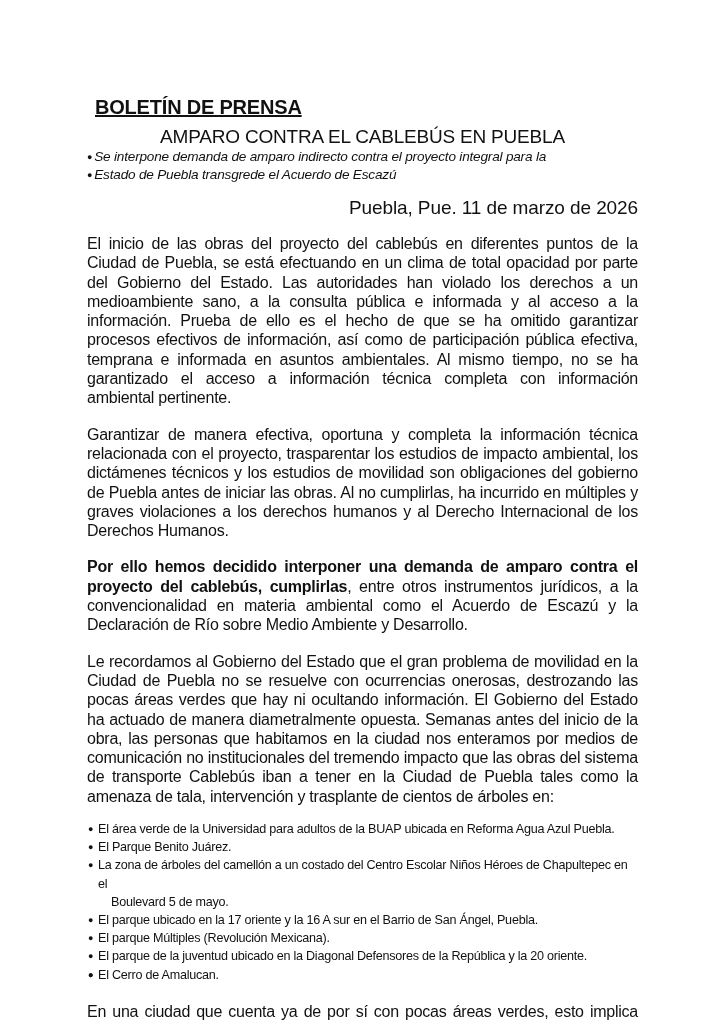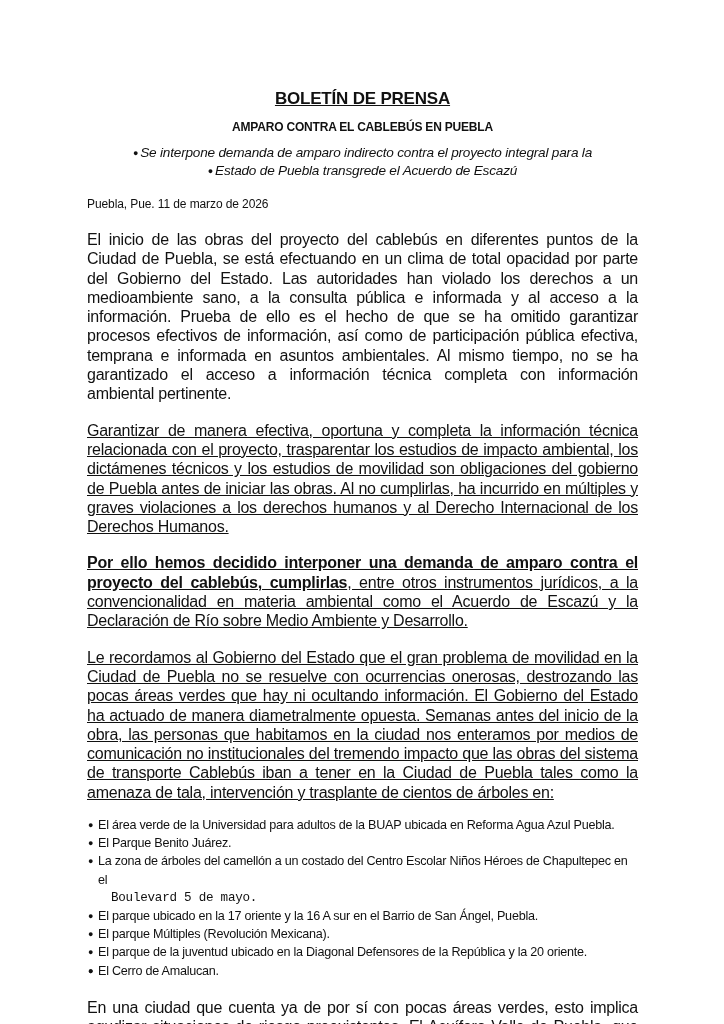--- a/index.html
+++ b/index.html
@@ -1,31 +1,31 @@
 <!DOCTYPE html>
 <html><head>
 <meta charset="utf-8">
 <style>
   html, body { margin: 0; padding: 0; background: #ffffff; }
   body { width: 724px; height: 1024px; overflow: hidden; position: relative; color: #111; font-family: "Liberation Sans", "DejaVu Sans", sans-serif; }
   .page { position: absolute; left: 87px; top: 88px; width: 551px; }
-  .title { text-align: center; font-weight: bold; font-size: 17px; text-decoration: underline; margin: 0; line-height: 22px; letter-spacing: -0.2px; }
-  .subtitle { text-align: center; font-weight: bold; font-size: 12px; margin: 6px; line-height: 22px; letter-spacing: -0.2px; }
-  .highlights { margin: 0; padding: 0; list-style: none; text-align: center; font-style: italic; font-size: 13.6px; line-height: 18px; letter-spacing: -0.2px; }
+  .title { font-weight: bold; font-size: 20px; text-decoration: underline; margin: 8px; line-height: 22px; letter-spacing: -0.2px; }
+  .subtitle { text-align: center; font-weight: normal; font-size: 19px; margin: 0; line-height: 22px; letter-spacing: -0.2px; }
+  .highlights { margin: 0; padding: 0; list-style: none; font-style: italic; font-size: 13.6px; line-height: 18px; letter-spacing: -0.2px; }
   .highlights li { margin: 0; }
   .highlights .b { font-style: normal; font-size: 9px; vertical-align: 1px; margin-right: 2px; }
-  .date { font-size: 12px; margin: 15px 0 0 0; line-height: 18px; letter-spacing: -0.1px; }
+  .date { text-align: right; font-size: 19px; margin: 15px 0 0 0; line-height: 18px; letter-spacing: -0.1px; }
   p.body { margin: 0; font-size: 16px; line-height: 19.3px; text-align: justify; letter-spacing: -0.25px; }
-  p.body + p.body { margin-top: 17px; text-decoration: underline; }
+  p.body + p.body { margin-top: 17px; }
   .p1 { margin-top: 17px !important; }
   p.body b { font-weight: bold; }
   ul.trees { margin: 14px 0 0 0; padding: 0; list-style: none; font-size: 12.6px; line-height: 18.2px; letter-spacing: -0.25px; }
   ul.trees li { position: relative; padding-left: 11px; }
   ul.trees li .b { position: absolute; left: 1px; top: 0; font-size: 9px; }
-  ul.trees li .cont { display: block; padding-left: 13px; font-family: Liberation Mono, monospace; }
+  ul.trees li .cont { display: block; padding-left: 13px; }
   .last { margin-top: 18px !important; }
 </style>
 </head>
 <body>
 
 <div class="page">
   <h1 class="title">BOLETÍN DE PRENSA</h1>
   <h2 class="subtitle">AMPARO CONTRA EL CABLEBÚS EN PUEBLA</h2>
   <ul class="highlights">
     <li>

